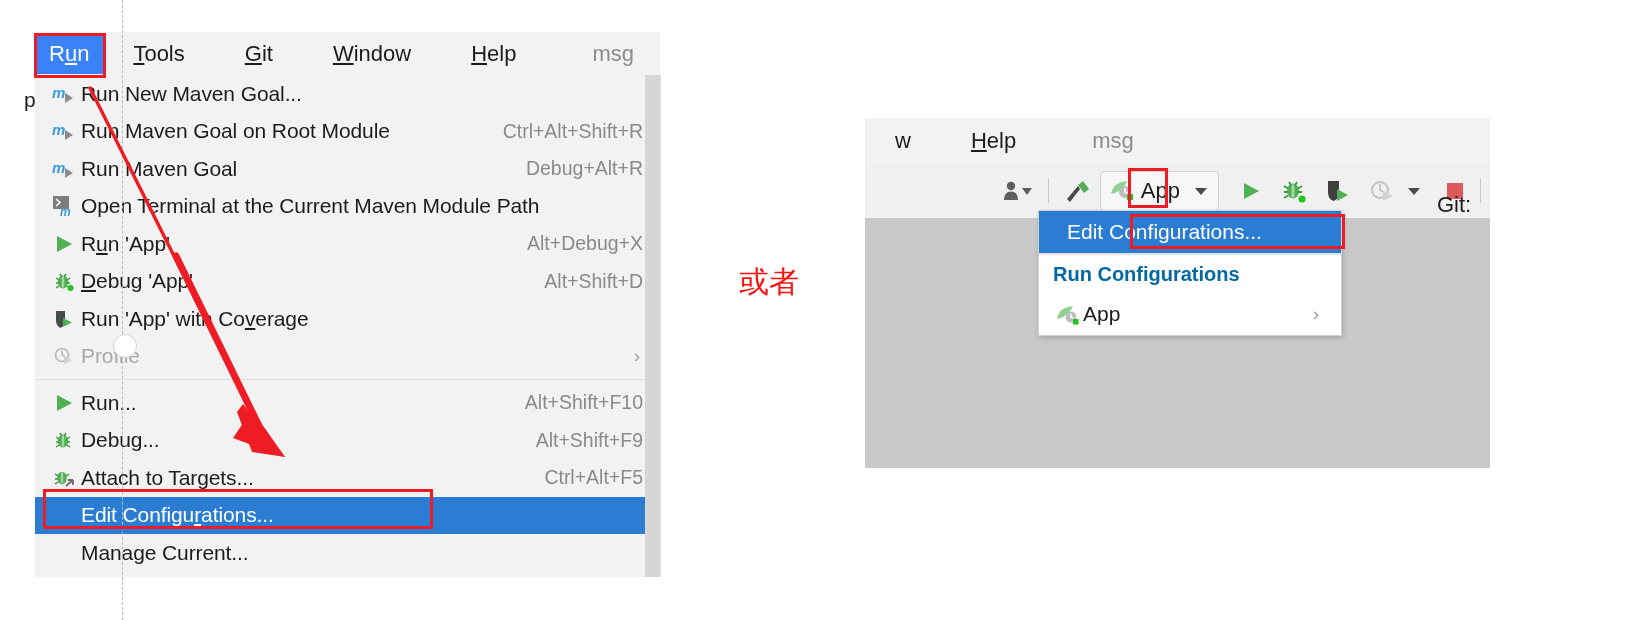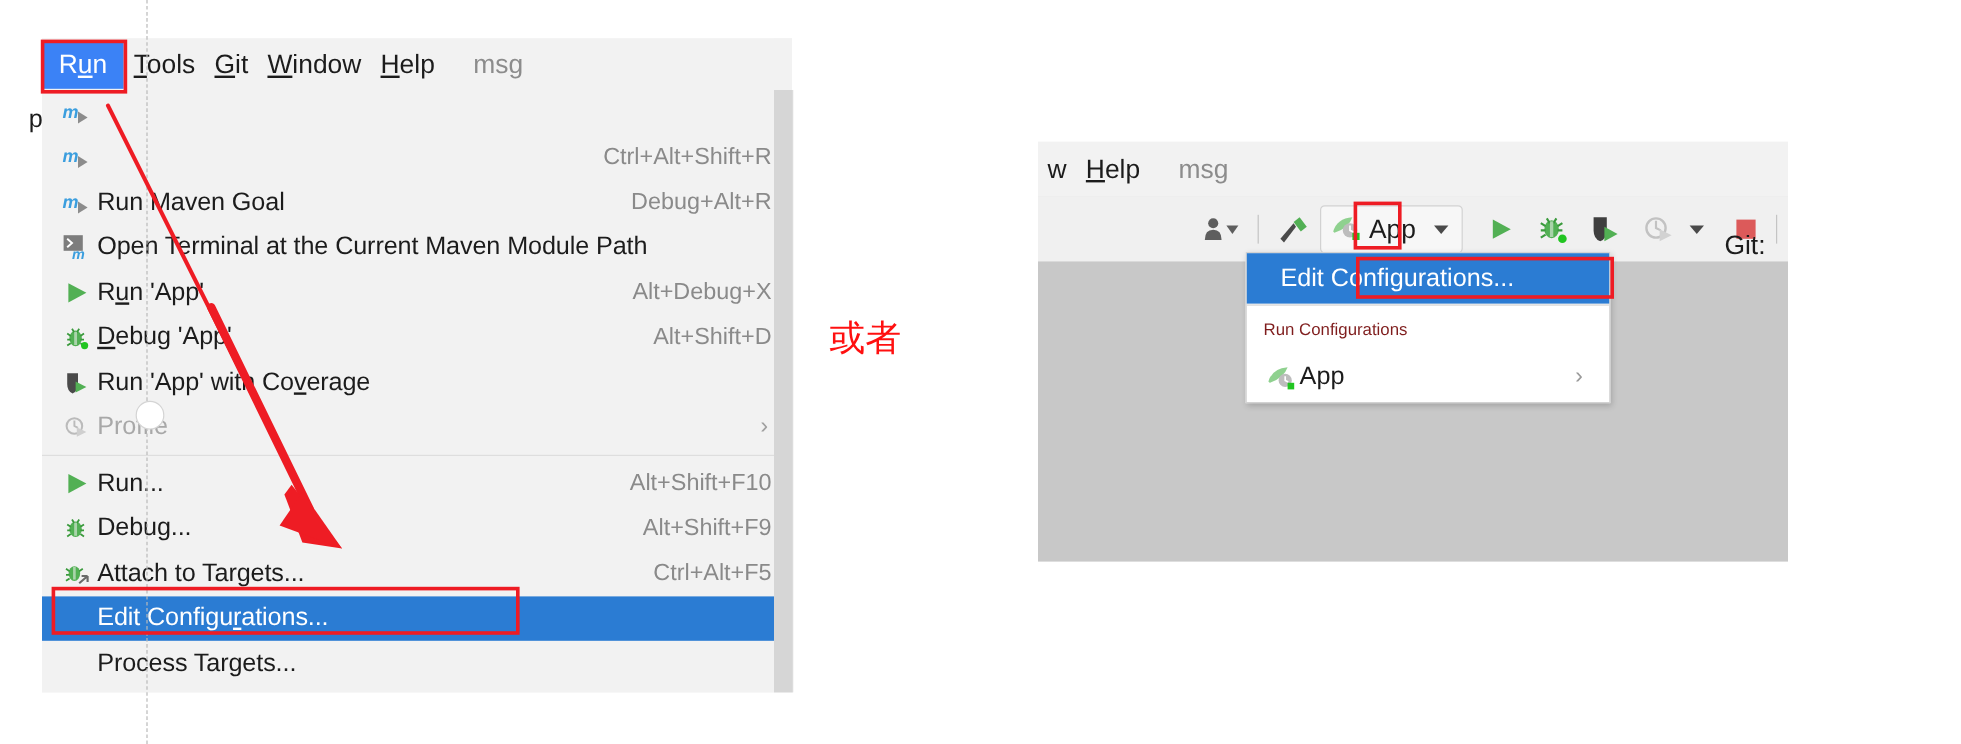--- a/index.html
+++ b/index.html
@@ -50,21 +50,21 @@
     width: 625px;
     height: 43px;
     background: #f2f2f2;
     display: flex;
     align-items: center;
     border-bottom: 1px solid #e3e3e3;
   }
   .mb-item {
     font-size: 22px;
     color: #1c1c1c;
-    padding: 5px 8px;
+    padding: 5px 30px;
     white-space: nowrap;
   }
   .mb-item.selected {
     background: #3b82f6;
     color: #ffffff;
     padding: 7px 14px;
   }
   .mb-item.muted { color: #8c8c8c; margin-left: 16px; }
   .mb-item .acc { text-decoration: underline; }
 
@@ -187,21 +187,21 @@
     top: 0;
     width: 1634px;
     height: 620px;
     pointer-events: none;
     z-index: 25;
   }
 
   
   #or-text {
     position: absolute;
-    left: 691px;
+    left: 739px;
     top: 262px;
     font-size: 30px;
     color: #ff1010;
     font-family: "DejaVu Sans", sans-serif;
     white-space: nowrap;
   }
 
   
   #right-window {
     position: absolute;
@@ -319,23 +319,23 @@
   .rc-row.selected { background: #2b7cd3; }
   .rc-row.selected .rc-text { color: #ffffff; }
   .rc-header {
     height: 38px;
     display: flex;
     align-items: center;
     padding-left: 14px;
     box-sizing: border-box;
   }
   .rc-header .rc-text {
-    font-size: 14px;
-    color: #7f1d1d;
-    font-weight: normal;
+    font-size: 20px;
+    color: #0369a1;
+    font-weight: bold;
     white-space: nowrap;
   }
   .rc-sep { height: 1px; background: #e2e2e2; }
   .rc-item-icon {
     width: 30px;
     flex: 0 0 30px;
     display: flex;
     align-items: center;
     justify-content: center;
   }
@@ -380,30 +380,32 @@
 
   <div id="menu-popup">
 
     <div class="menu-row">
       <span class="mi-icon">
         <svg width="24" height="22" viewBox="0 0 24 22">
             <text x="0" y="15" font-size="15" font-weight="bold" font-style="italic" fill="#3b9ede" font-family="Liberation Sans, sans-serif">m</text>
             <path d="M13 10 L13 20 L21 15 Z" fill="#8c8c8c"></path>
           </svg>
       </span>
+      <span class="mi-label">Run New Maven Goal...</span>
       <span class="mi-shortcut"></span>
     </div>
 
     <div class="menu-row">
       <span class="mi-icon">
         <svg width="24" height="22" viewBox="0 0 24 22">
             <text x="0" y="15" font-size="15" font-weight="bold" font-style="italic" fill="#3b9ede" font-family="Liberation Sans, sans-serif">m</text>
             <path d="M13 10 L13 20 L21 15 Z" fill="#8c8c8c"></path>
           </svg>
       </span>
+      <span class="mi-label">Run Maven Goal on Root Module</span>
       <span class="mi-shortcut">Ctrl+Alt+Shift+R</span>
     </div>
 
     <div class="menu-row">
       <span class="mi-icon">
         <svg width="24" height="22" viewBox="0 0 24 22">
             <text x="0" y="15" font-size="15" font-weight="bold" font-style="italic" fill="#3b9ede" font-family="Liberation Sans, sans-serif">m</text>
             <path d="M13 10 L13 20 L21 15 Z" fill="#8c8c8c"></path>
           </svg>
       </span>
@@ -508,21 +510,21 @@
       <span class="mi-shortcut">Ctrl+Alt+F5</span>
     </div>
 
     <div class="menu-row selected">
       <span class="mi-icon"></span>
       <span class="mi-label">Edit Configu<span class="acc">r</span>ations...</span>
     </div>
 
     <div class="menu-row">
       <span class="mi-icon"></span>
-      <span class="mi-label">Process Targets...</span>
+      <span class="mi-label">Manage Current...</span>
     </div>
 
   </div>
   <div id="edit-conf-red-box"></div>
 </div>
 
 <div id="menu-scroll-strip-top"></div>
 <div id="menu-scroll-strip"></div>
 <div id="run-menu-red-box"></div>
 <div id="dash-guide"></div>

